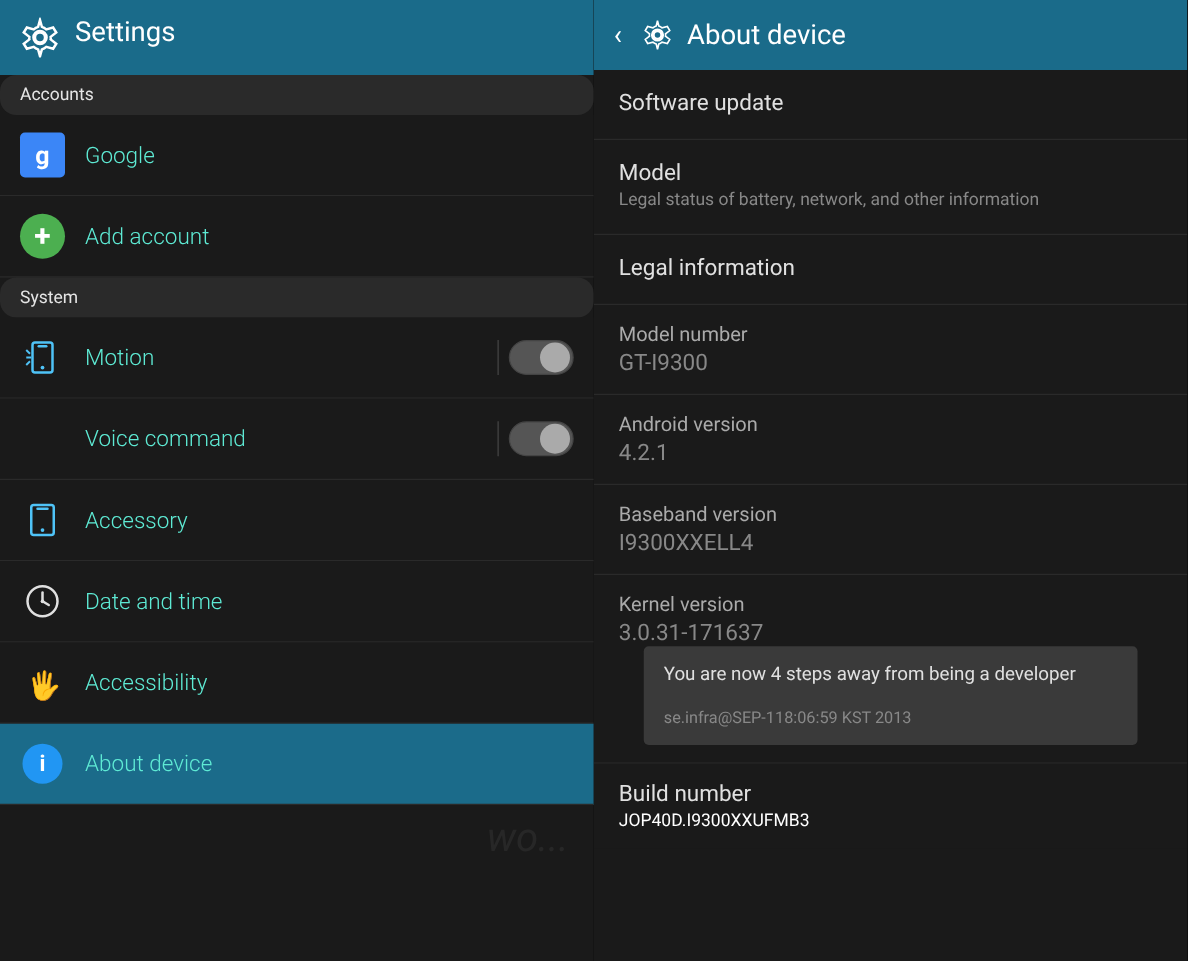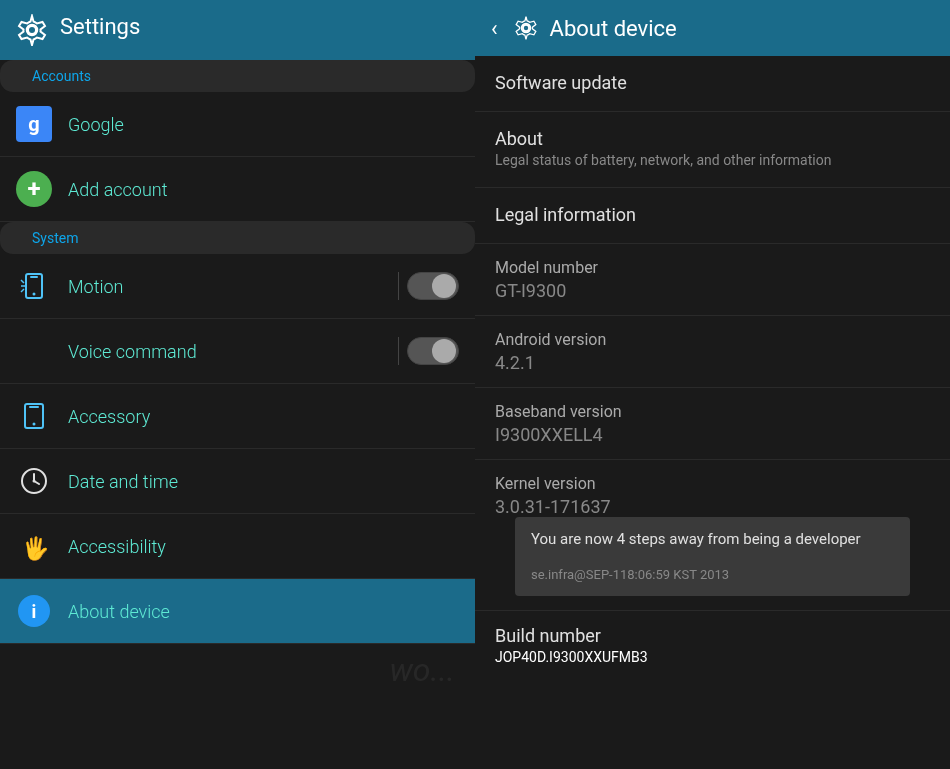--- a/index.html
+++ b/index.html
@@ -38,23 +38,23 @@
       font-weight: 400;
     }
 
     .gear-icon-svg {
       width: 32px;
       height: 32px;
     }
 
     .section-label {
       background: #2a2a2a;
-      color: #0ea5e9;
+      color: #e5e5e5;
       font-size: 14px;
-      padding: 8px 32px;
+      padding: 8px 16px;
       font-weight: 400;
       border-radius: 13px;
     }
 
     .menu-item {
       display: flex;
       align-items: center;
       padding: 14px 16px;
       border-bottom: 1px solid #2a2a2a;
       background: #1a1a1a;
@@ -388,21 +388,21 @@
       <circle cx="16" cy="16" r="2.5" fill="#1a6b8a"></circle>
     </svg>
     <span class="right-header-title">About device</span>
   </div>
 
   <div class="right-menu-item">
     <div class="right-menu-item-title">Software update</div>
   </div>
 
   <div class="right-menu-item">
-    <div class="right-menu-item-title">About</div>
+    <div class="right-menu-item-title">Model</div>
     <div class="right-menu-item-subtitle">Legal status of battery, network, and other information</div>
   </div>
 
   <div class="right-menu-item">
     <div class="right-menu-item-title">Legal information</div>
   </div>
 
   <div class="right-info-item">
     <div class="right-info-title">Model number</div>
     <div class="right-info-value">GT-I9300</div>

